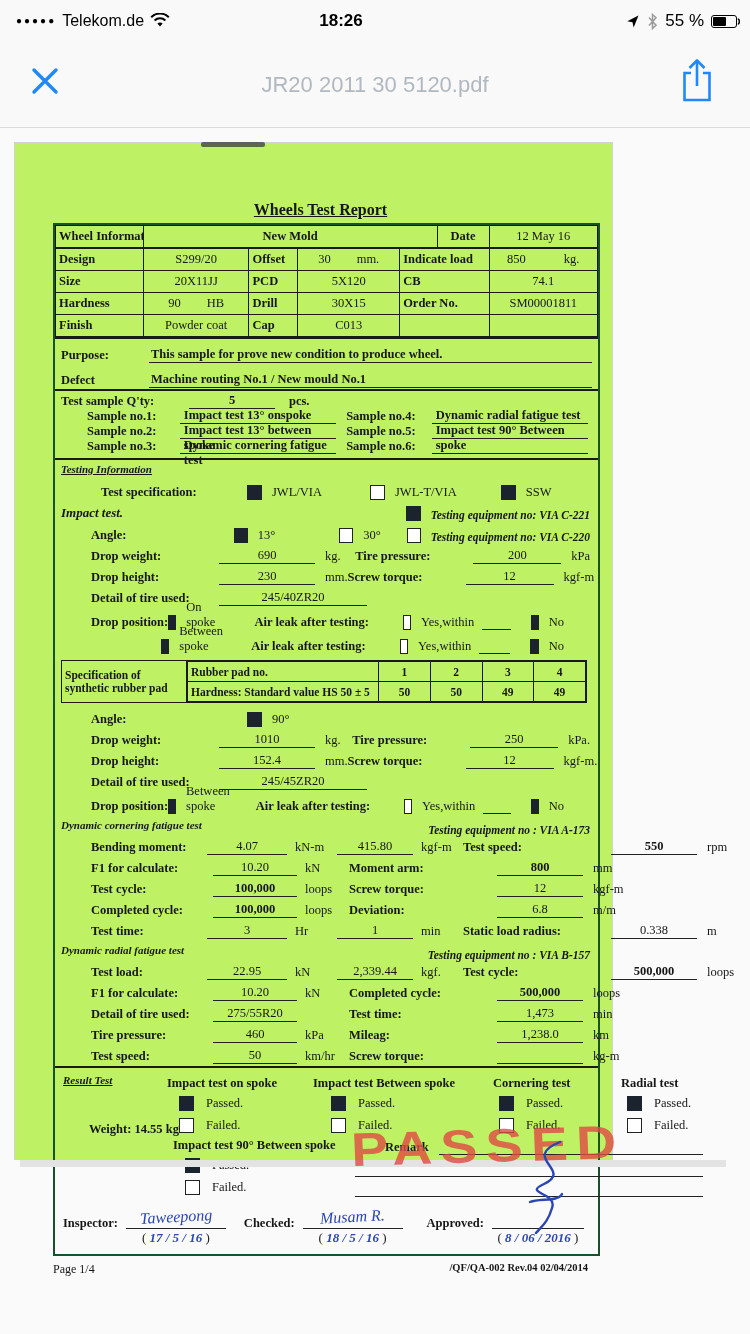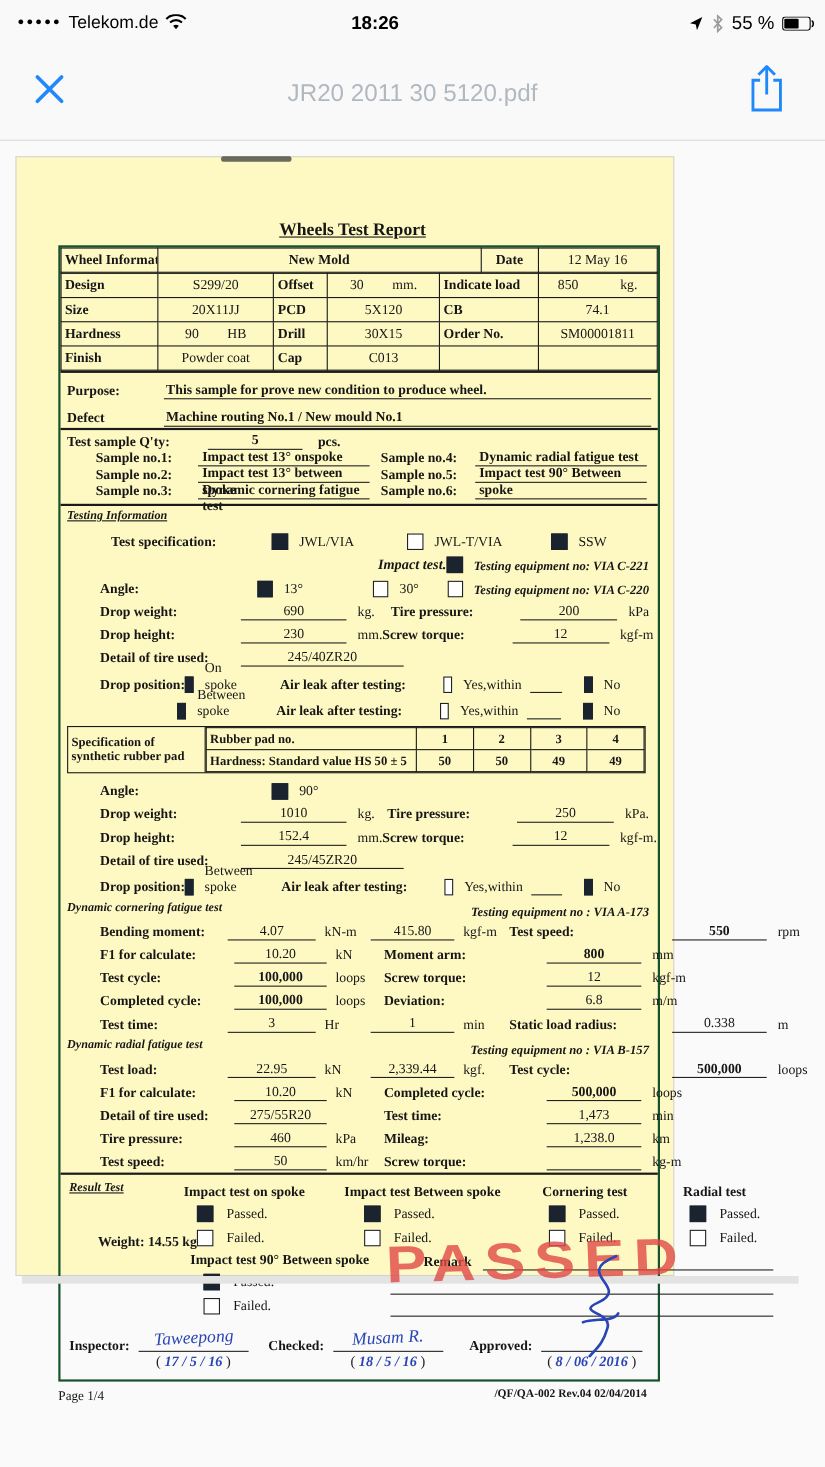--- a/index.html
+++ b/index.html
@@ -12,21 +12,21 @@
   .carrier{font-size:16px;}
   .sb-time{position:absolute;left:0;width:682px;text-align:center;font-size:17px;font-weight:700;line-height:42px;}
   .sb-right{position:absolute;right:10px;top:0;height:42px;display:flex;align-items:center;gap:7px;}
   .battery-pct{font-size:17px;}
   .nav-bar{position:absolute;top:42px;left:0;width:750px;height:85px;}
   .close-btn{position:absolute;left:28px;top:22px;width:44px;height:44px;cursor:pointer;}
   .nav-title{position:absolute;left:100px;right:100px;top:0;height:85px;line-height:85px;text-align:center;font-size:22px;color:#b1b8c0;white-space:nowrap;overflow:hidden;}
   .share-btn{position:absolute;right:30px;top:16px;width:40px;height:52px;cursor:pointer;}
   
   .content{position:absolute;top:128px;left:0;width:750px;height:1206px;background:#fafafa;}
-  .page{position:absolute;left:14px;top:14px;width:599px;height:1018px;background:#fef9c3;border:1px solid #d2d2d2;box-sizing:border-box;}
+  .page{position:absolute;left:14px;top:14px;width:599px;height:1018px;background:#bef264;border:1px solid #d2d2d2;box-sizing:border-box;}
   .page-strip{position:absolute;left:20px;top:1032px;width:706px;height:7px;background:#e3e3e3;}
   .smudge{position:absolute;left:186px;top:-1px;width:64px;height:5px;background:#3a3a3a;opacity:.75;border-radius:2px;}
   
   .doc{font-family:"Liberation Serif",serif;color:#161616;}
   .doc-title{margin:58px 24px 4px 38px;text-align:center;font-size:16px;font-weight:700;text-decoration:underline;}
   .form{margin:2px 12px 0 38px;border:2px solid #14532d;}
   table.wt{width:100%;border-collapse:collapse;table-layout:fixed;}
   table.wt td{border:1.5px solid #1a1a1a;height:21px;font-size:12.5px;padding:0 3px;overflow:hidden;white-space:nowrap;}
   td.lbl{font-weight:700;text-align:left;}
   td.val{text-align:center;}
@@ -286,21 +286,21 @@
         <div class="sec-head">Testing Information</div>
         <div class="trow h20">
           <span class="flabel" style="width:156px;padding-left:10px;box-sizing:border-box;">Test specification:</span>
           <span class="cb" data-checked="true"></span>
             <span class="cbl" style="margin-right:48px;">JWL/VIA</span>
           <span class="cb" data-checked="false"></span>
             <span class="cbl" style="margin-right:44px;">JWL-T/VIA</span>
           <span class="cb" data-checked="true"></span>
             <span class="cbl">SSW</span>
         </div>
-        <div class="trow h19" style="padding-left:6px;text-align:right;">
+        <div class="trow h19" style="padding-left:6px;">
           <span class="sub-head" style="flex:1;">Impact test.</span>
           <span class="cb" data-checked="true"></span>
           <span class="equip">Testing equipment no: VIA C-221</span>
         </div>
         <div class="trow h20">
           <span class="flabel" style="width:156px;">Angle:</span>
           <span class="cb" data-checked="true"></span>
             <span class="cbl" style="margin-right:64px;">13°</span>
           <span class="cb" data-checked="false"></span>
             <span class="cbl">30°</span>

